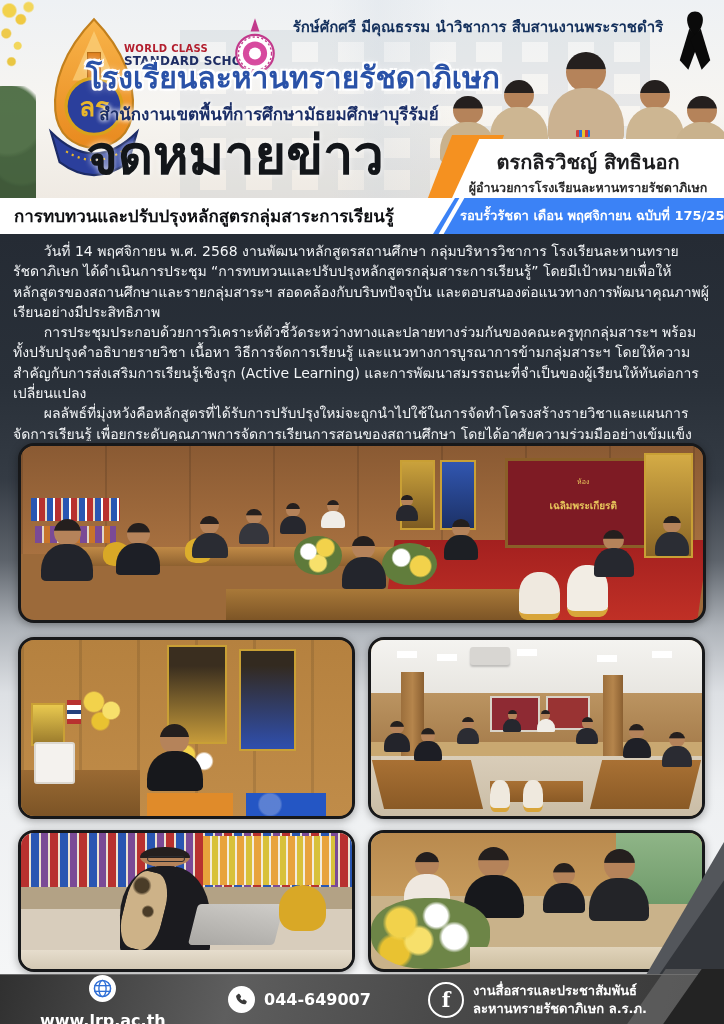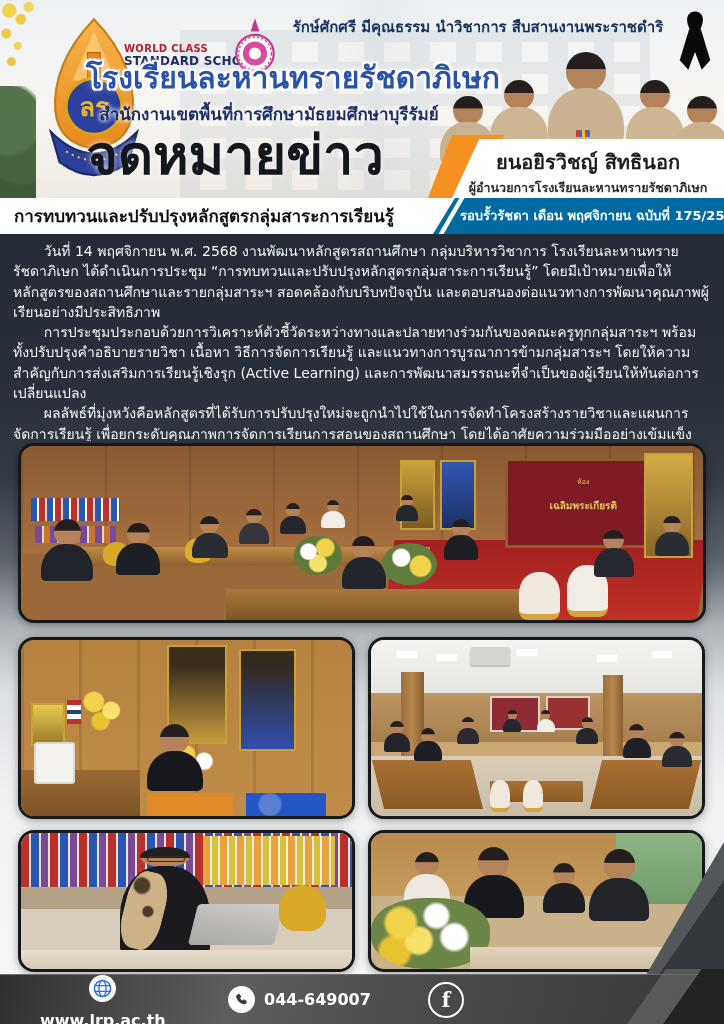--- a/index.html
+++ b/index.html
@@ -53,21 +53,21 @@
   .medals{position:absolute;left:146px;top:96px;width:14px;height:7px;border-radius:1px;
      background:repeating-linear-gradient(90deg,#d23a3a 0 3px,#2f6fd6 3px 6px,#e8c32f 6px 9px);}
   
   .dbox-accent{position:absolute;left:440px;top:135px;width:52px;height:63px;background:#f59120;transform:skewX(-21deg);}
   .dbox{position:absolute;left:452px;top:139px;width:272px;height:59px;background:#fff;
      clip-path:polygon(10% 0,100% 0,100% 100%,0 100%);text-align:center;}
   .dbox-name{margin-top:7px;font-size:20px;font-weight:800;color:#1d1d1f;white-space:nowrap;}
   .dbox-title{font-size:12.5px;font-weight:600;color:#2b2b2b;white-space:nowrap;}
 
   
-  .tbar{position:absolute;left:0;top:198px;width:724px;height:36px;background:#0369a1;}
+  .tbar{position:absolute;left:0;top:198px;width:724px;height:36px;background:#3b82f6;}
   .tbar-white{position:absolute;left:0;top:0;width:724px;height:36px;background:#fff;
      clip-path:polygon(0 0,455px 0,433px 36px,0 36px);}
   .tbar-slash{position:absolute;left:449px;top:-3px;width:5px;height:42px;background:#fff;transform:skewX(-30deg);}
   .tbar-headline{position:absolute;left:14px;top:0;height:36px;line-height:36px;
      font-size:17px;font-weight:800;color:#0e0f12;white-space:nowrap;}
   .tbar-issue{position:absolute;left:460px;top:0;width:260px;height:36px;line-height:36px;text-align:center;
      font-size:13px;font-weight:700;color:#fff;white-space:nowrap;}
 
   
   .content-bg{position:absolute;left:0;top:234px;width:724px;height:741px;
@@ -166,21 +166,21 @@
       <path d="M16 21 L6 54 L15 64 L27 32 Z" fill="#0a0a0a"></path>
       <path d="M28 21 L38 54 L29 64 L17 32 Z" fill="#0a0a0a"></path>
     </svg>
 
     <div class="school-name">โรงเรียนละหานทรายรัชดาภิเษก</div>
     <div class="district">สำนักงานเขตพื้นที่การศึกษามัธยมศึกษาบุรีรัมย์</div>
     <div class="news-title">จดหมายข่าว</div>
 
     <div class="dbox-accent"></div>
     <div class="dbox">
-      <div class="dbox-name">ยนอยิรวิชญ์ สิทธินอก</div>
+      <div class="dbox-name">ตรกลิรวิชญ์ สิทธินอก</div>
       <div class="dbox-title">ผู้อำนวยการโรงเรียนละหานทรายรัชดาภิเษก</div>
     </div>
   </div>
 
   <div class="tbar">
     <div class="tbar-white"></div>
     <div class="tbar-slash"></div>
     <div class="tbar-headline">การทบทวนและปรับปรุงหลักสูตรกลุ่มสาระการเรียนรู้</div>
     <div class="tbar-issue">รอบรั้วรัชดา เดือน พฤศจิกายน ฉบับที่ 175/2568</div>
   </div>
@@ -334,16 +334,20 @@
       <span class="f-ico">
         <svg width="15" height="15" viewBox="0 0 24 24">
           <path d="M6.6 3.1c1-.5 2.2-.2 2.8.7l1.6 2.4c.6.9.4 2-.3 2.7l-1 1c.7 1.6 2 2.9 3.6 3.6l1-1c.7-.7 1.8-.9 2.7-.3l2.4 1.6c.9.6 1.2 1.8.7 2.8l-.9 1.6c-.6 1-1.7 1.6-2.8 1.4C10.6 19.5 4.5 13.4 3.4 7.6c-.2-1.1.4-2.2 1.4-2.8z" fill="#3a3a3a"></path>
         </svg>
       </span>
       <span class="f-text">044-649007</span>
     </div>
 
     <div class="f-item" style="left:428px;">
       <span class="fb-ico">f</span>
+      <span class="fb-lines">
+        <span style="display:block">งานสื่อสารและประชาสัมพันธ์</span>
+        <span style="display:block">ละหานทรายรัชดาภิเษก ล.ร.ภ.</span>
+      </span>
     </div>
   </div>
 
 </div>
 
 </body></html>

